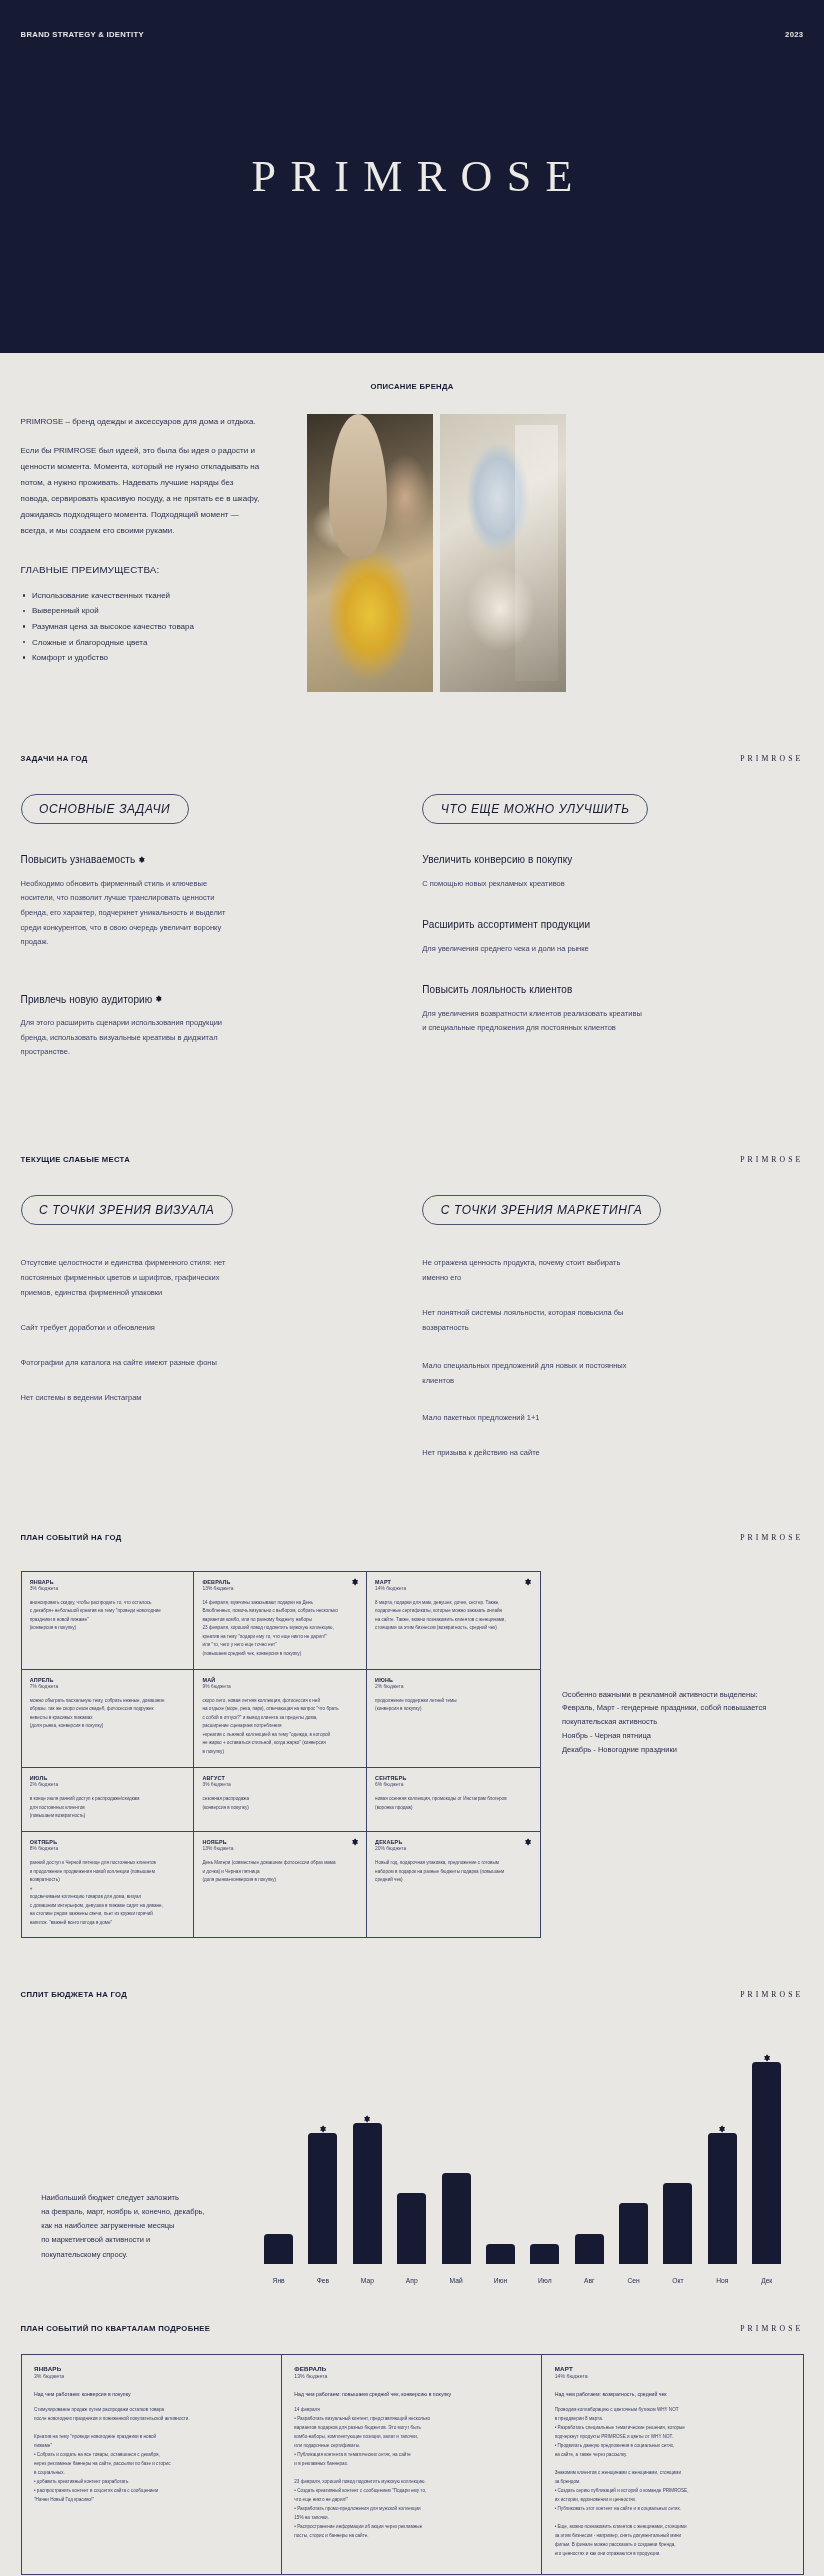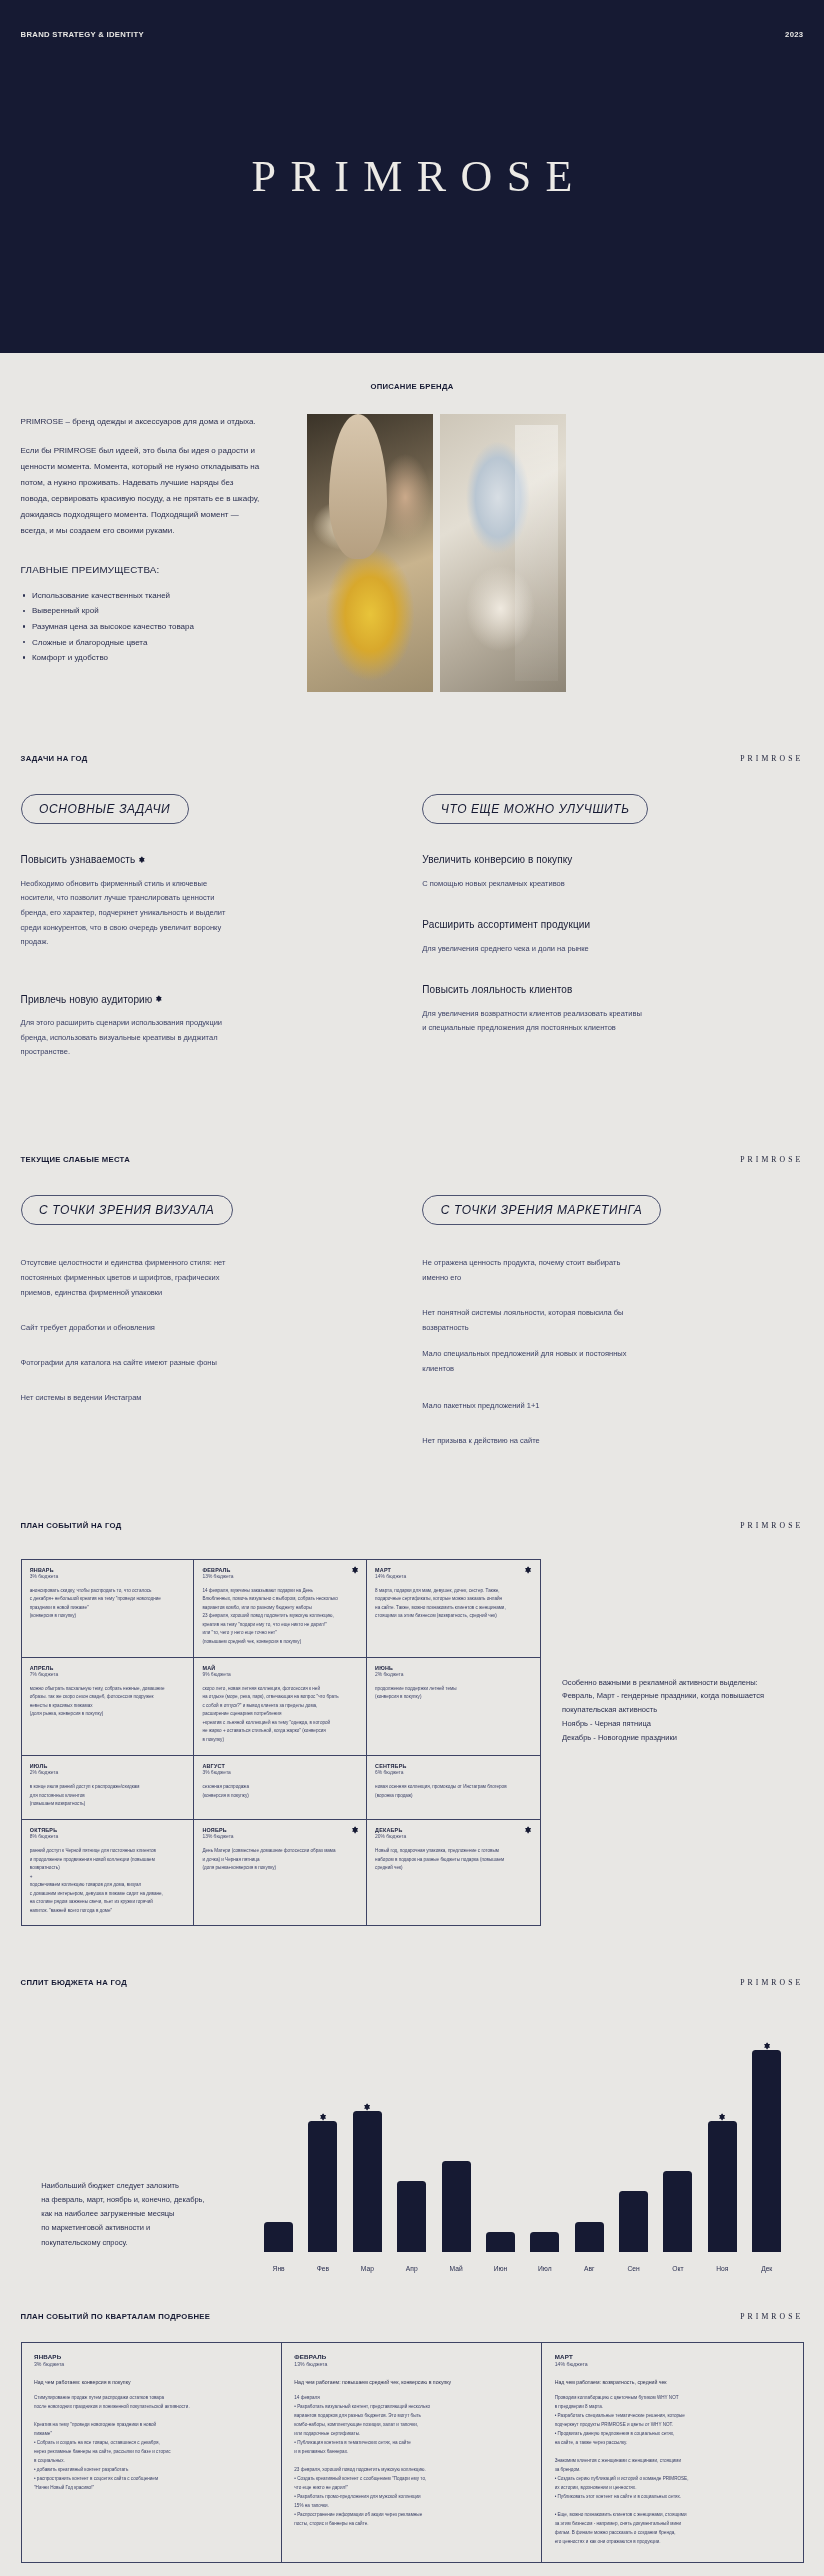--- a/index.html
+++ b/index.html
@@ -265,21 +265,21 @@
           <div class="item-p" style="margin-bottom:20.6px;">Отсутсвие целостности и единства фирменного стиля: нет постоянных фирменных цветов и шрифтов, графических приемов, единства фирменной упаковки</div>
           <div class="item-p" style="margin-bottom:20.6px;">Сайт требует доработки и обновления</div>
           <div class="item-p" style="margin-bottom:20.6px;">Фотографии для каталога на сайте имеют разные фоны</div>
           <div class="item-p">Нет системы в ведении Инстаграм</div>
         </div>
       </div>
       <div class="col right">
         <div class="pill">С ТОЧКИ ЗРЕНИЯ МАРКЕТИНГА</div>
         <div style="margin-top:31px;">
           <div class="item-p" style="margin-bottom:20.6px;">Не отражена ценность продукта, почему стоит выбирать именно его</div>
-          <div class="item-p" style="margin-bottom:12px;">Нет понятной системы лояльности, которая повысила бы возвратность</div>
+          <div class="item-p" style="margin-bottom:24px;">Нет понятной системы лояльности, которая повысила бы возвратность</div>
           <div class="item-p" style="margin-bottom:22px;">Мало специальных предложений для новых и постоянных клиентов</div>
           <div class="item-p" style="margin-bottom:20.6px;">Мало пакетных предложений 1+1</div>
           <div class="item-p">Нет призыва к действию на сайте</div>
         </div>
       </div>
     </div>
   </div>
 
   <div class="section" style="padding-top:26px; padding-bottom:31px; position:relative;">
     <div class="sec-head">
@@ -391,21 +391,21 @@
           <div class="cal-budget">20% бюджета</div>
           <div class="cal-body">Новый год, подарочная упаковка, предложение с готовым
 набором в подарок на разные бюджеты подарка (повышаем
 средний чек)</div>
           <div class="cal-star"><svg viewBox="0 0 24 24" width="8.2" height="8.2">
               <path fill="#161a33" d="M12 1.5c1.6 0 2.2 3.4 3.3 4.2 1.1.8 4.4-.4 5 1.1.6 1.5-2.2 3.4-2.2 4.8 0 1.4 2.8 3.3 2.2 4.8-.6 1.5-3.9.3-5 1.1-1.1.8-1.7 4.2-3.3 4.2s-2.2-3.4-3.3-4.2c-1.1-.8-4.4.4-5-1.1-.6-1.5 2.2-3.4 2.2-4.8 0-1.4-2.8-3.3-2.2-4.8.6-1.5 3.9-.3 5-1.1C9.8 4.9 10.4 1.5 12 1.5z"></path>
             </svg></div>
         </div>
       </div>
     <div class="cal-note">Особенно важными в рекламной активности выделены:
-Февраль, Март - гендерные праздники, когда повышается покупательская активность
+Февраль, Март - гендерные праздники, собой повышается покупательская активность
 Ноябрь - Черная пятница
 Декабрь - Новогодние праздники</div>
   </div>
 
   <div class="section" style="padding-top:20.6px; padding-bottom:15.5px;">
     <div class="sec-head">
       <div class="sec-title">СПЛИТ БЮДЖЕТА НА ГОД</div>
       <div class="wordmark">PRIMROSE</div>
     </div>
     <div class="chart-area">

